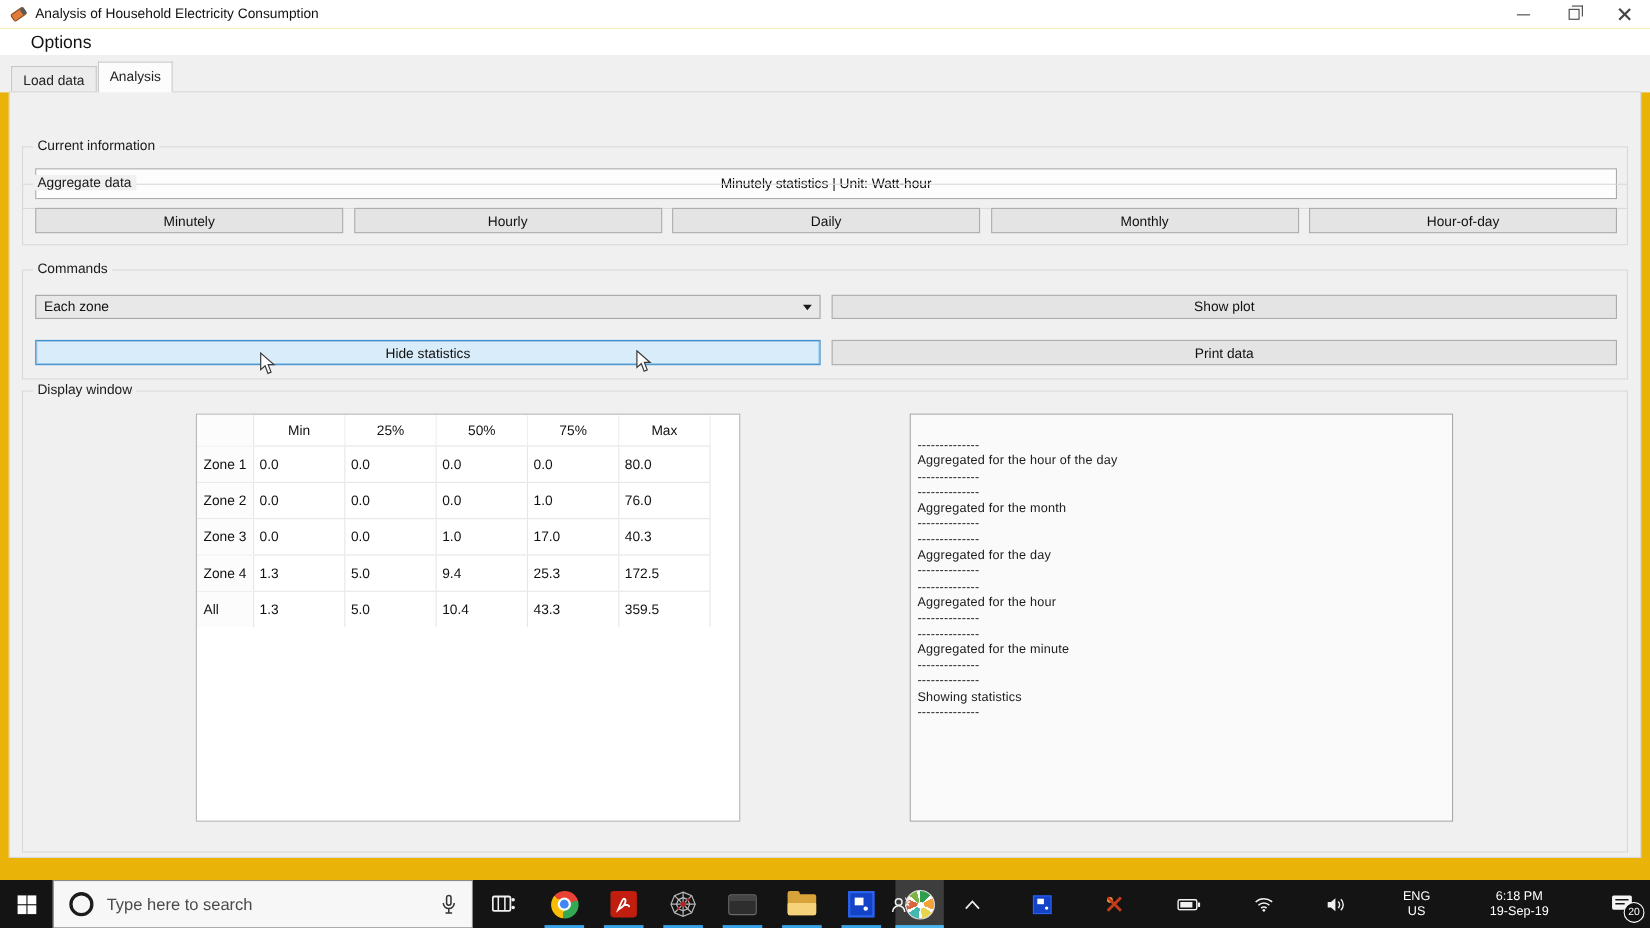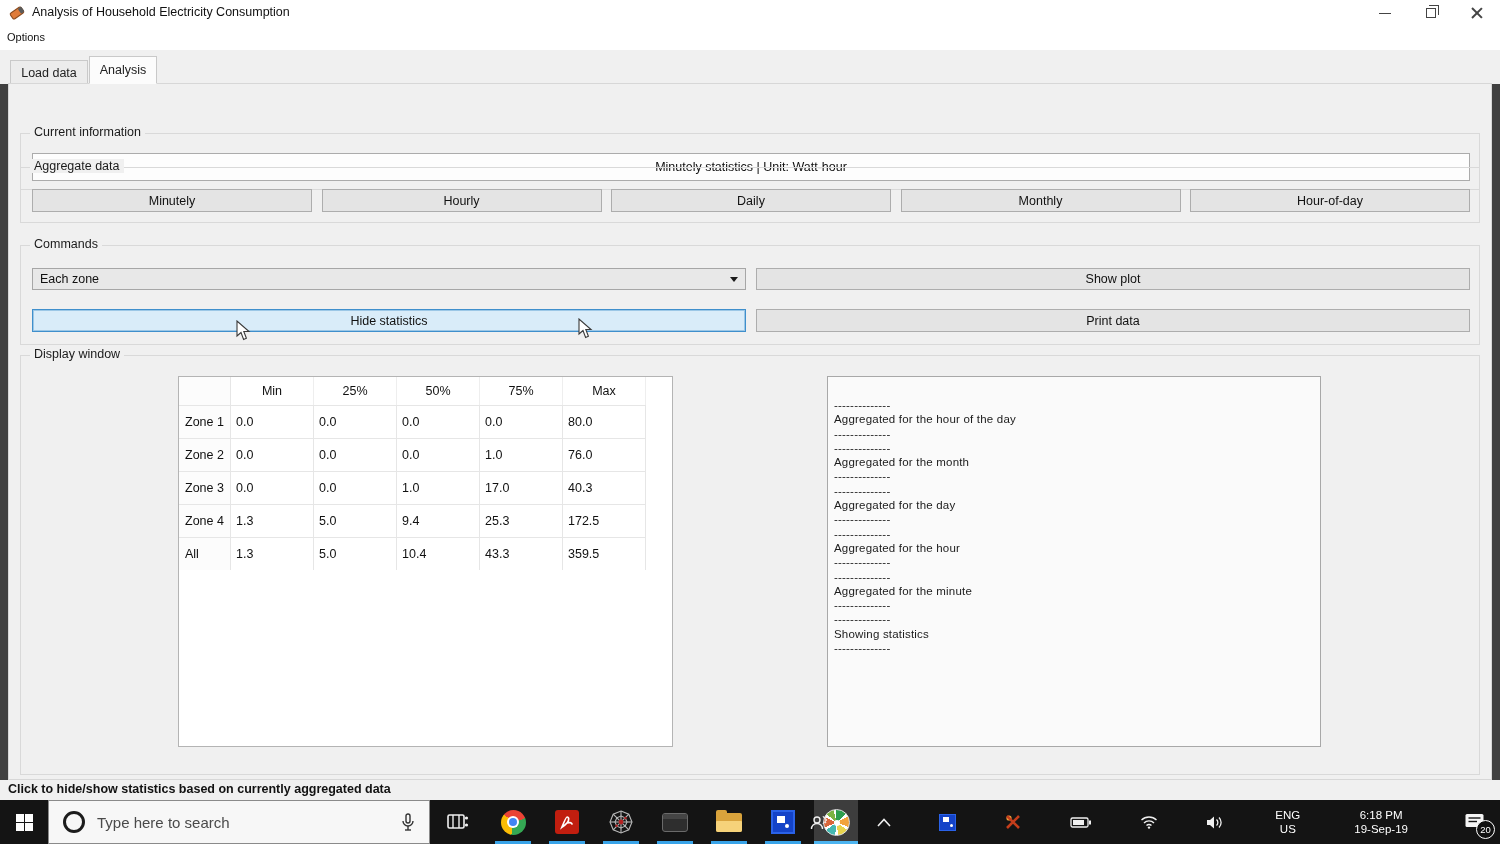--- a/index.html
+++ b/index.html
@@ -1,37 +1,37 @@
 <!DOCTYPE html>
 <html><head>
 <meta charset="utf-8">
 <style>
   * { margin:0; padding:0; box-sizing:border-box; }
   html,body { width:1500px; height:844px; overflow:hidden; }
   body { font-family:"Liberation Sans", sans-serif; background:#f0f0f0; }
-  .screen { position:relative; width:1500px; height:844px; background:#404040; }
+  .screen { position:relative; width:1500px; height:844px; background:#eab308; }
 
   
   .titlebar { position:absolute; left:0; top:0; width:1500px; height:26px; background:#ffffff; }
   .app-icon { position:absolute; left:9px; top:5px; width:16px; height:16px; }
   .app-icon .tag { position:absolute; left:1px; top:4px; width:14px; height:8px; background:#e07b39; border-radius:2px; transform:rotate(-35deg); border:1px solid #8a4a1e; }
   .app-icon .tag:after { content:""; position:absolute; right:-1px; top:0; width:4px; height:6px; background:#5a5a5a; border-radius:1px; }
   .win-title { position:absolute; left:32px; top:5px; font-size:12.5px; color:#111; }
   .win-controls { position:absolute; right:0; top:0; height:26px; display:flex; }
   .wc-btn { width:46px; height:26px; display:flex; align-items:center; justify-content:center; }
   .wc-min { width:12px; height:0; border-top:1.6px solid #444; }
   .wc-restore { position:relative; width:10px; height:10px; border:1.4px solid #444; background:#fff; }
   .wc-restore:before { content:""; position:absolute; left:2px; top:-4px; width:9px; height:9px; border:1.4px solid #444; border-left:none; border-bottom:none; }
   .wc-close { position:relative; width:12px; height:12px; }
   .wc-close:before,.wc-close:after { content:""; position:absolute; left:5px; top:-1px; width:1.8px; height:14px; background:#444; }
   .wc-close:before{ transform:rotate(45deg);} .wc-close:after{ transform:rotate(-45deg);}
 
   
   .menubar { position:absolute; left:0; top:26px; width:1500px; height:24px; background:#ffffff; }
-  .menu-item { position:absolute; left:3px; top:4px; font-size:11px; color:#111; padding:1px 4px; }
+  .menu-item { position:absolute; left:24px; top:4px; font-size:16px; color:#111; padding:1px 4px; }
 
   
   .tabstrip { position:absolute; left:0; top:50px; width:1500px; height:34px; background:#f0f0f0; }
   .tab { position:absolute; bottom:0; font-size:12.5px; color:#222; display:flex; align-items:center; justify-content:center; }
   .tab-inactive { left:10px; width:78px; height:24px; background:#ececec; border:1px solid #c9c9c9; border-bottom:none; }
   .tab-active { left:89px; width:68px; height:28px; background:#fcfcfc; border:1px solid #c9c9c9; border-bottom:1px solid #fcfcfc; z-index:3; }
 
   
   .tabpage { position:absolute; left:8px; top:83px; width:1484px; height:697px; background:#f0f0f0; border:1px solid #d7d7d7; }
 
@@ -248,23 +248,20 @@
       <div class="log-line">--------------</div>
       <div class="log-line">--------------</div>
       <div class="log-line">Aggregated for the minute</div>
       <div class="log-line">--------------</div>
       <div class="log-line">--------------</div>
       <div class="log-line">Showing statistics</div>
       <div class="log-line">--------------</div>
     </div>
   </div>
 
-  <div class="statusbar">
-    <div class="status-text">Click to hide/show statistics based on currently aggregated data</div>
-  </div>
 
   <svg class="cursor" style="left:236px; top:320px;" viewBox="0 0 16 22">
     <polygon points="1,1 1,16 5,12.5 7.6,19.5 10.4,18.3 7.8,11.5 13,11.5" fill="#ffffff" stroke="#3a3a3a" stroke-width="1.1"></polygon>
   </svg>
   <svg class="cursor" style="left:578px; top:318px;" viewBox="0 0 16 22">
     <polygon points="1,1 1,16 5,12.5 7.6,19.5 10.4,18.3 7.8,11.5 13,11.5" fill="#ffffff" stroke="#3a3a3a" stroke-width="1.1"></polygon>
   </svg>
 
   <div class="taskbar">
     <div class="start-btn">

